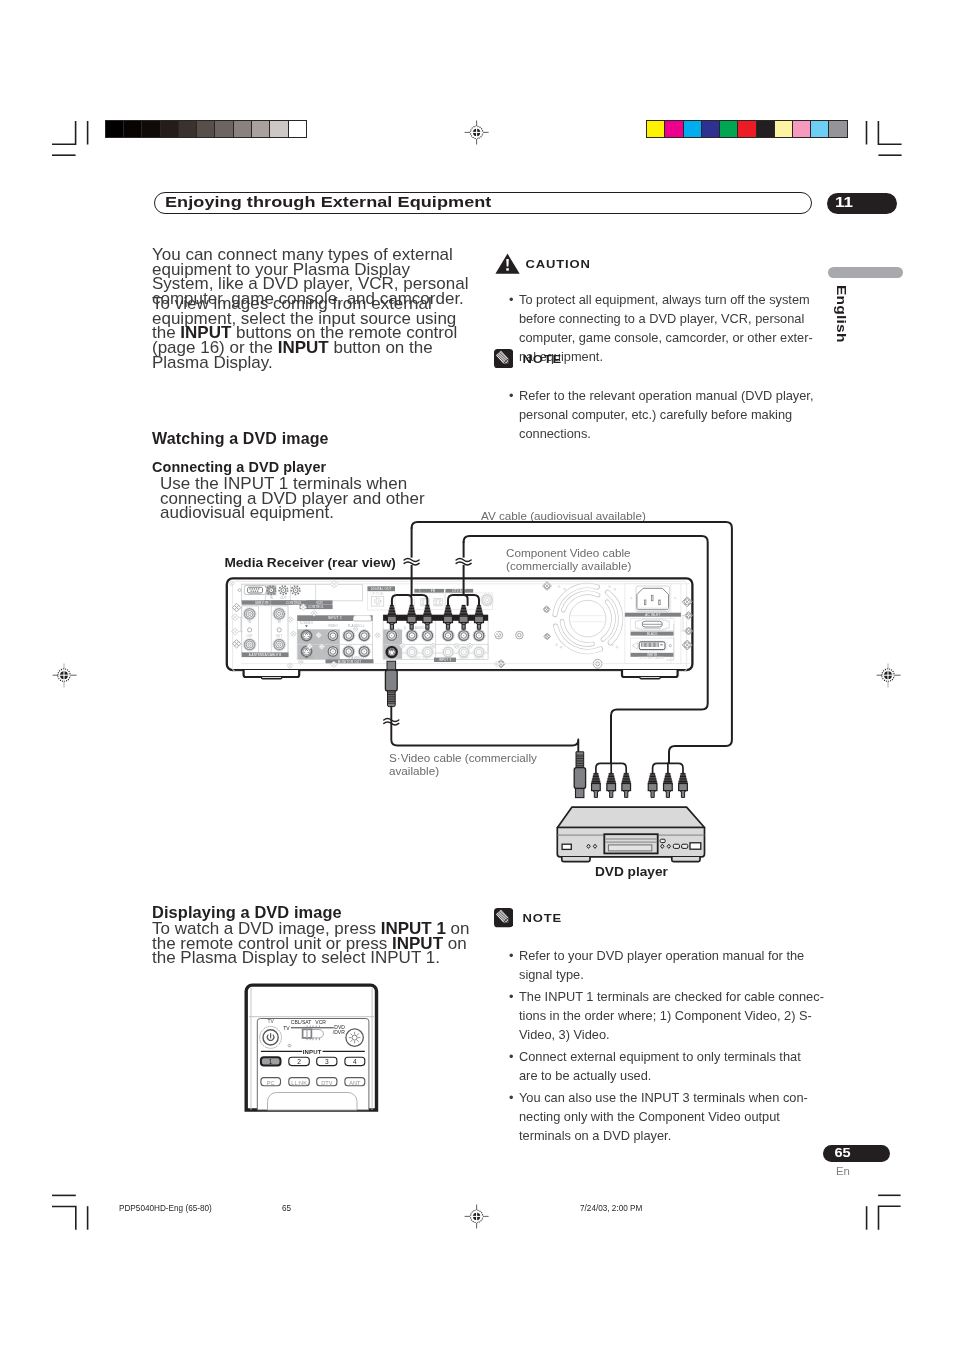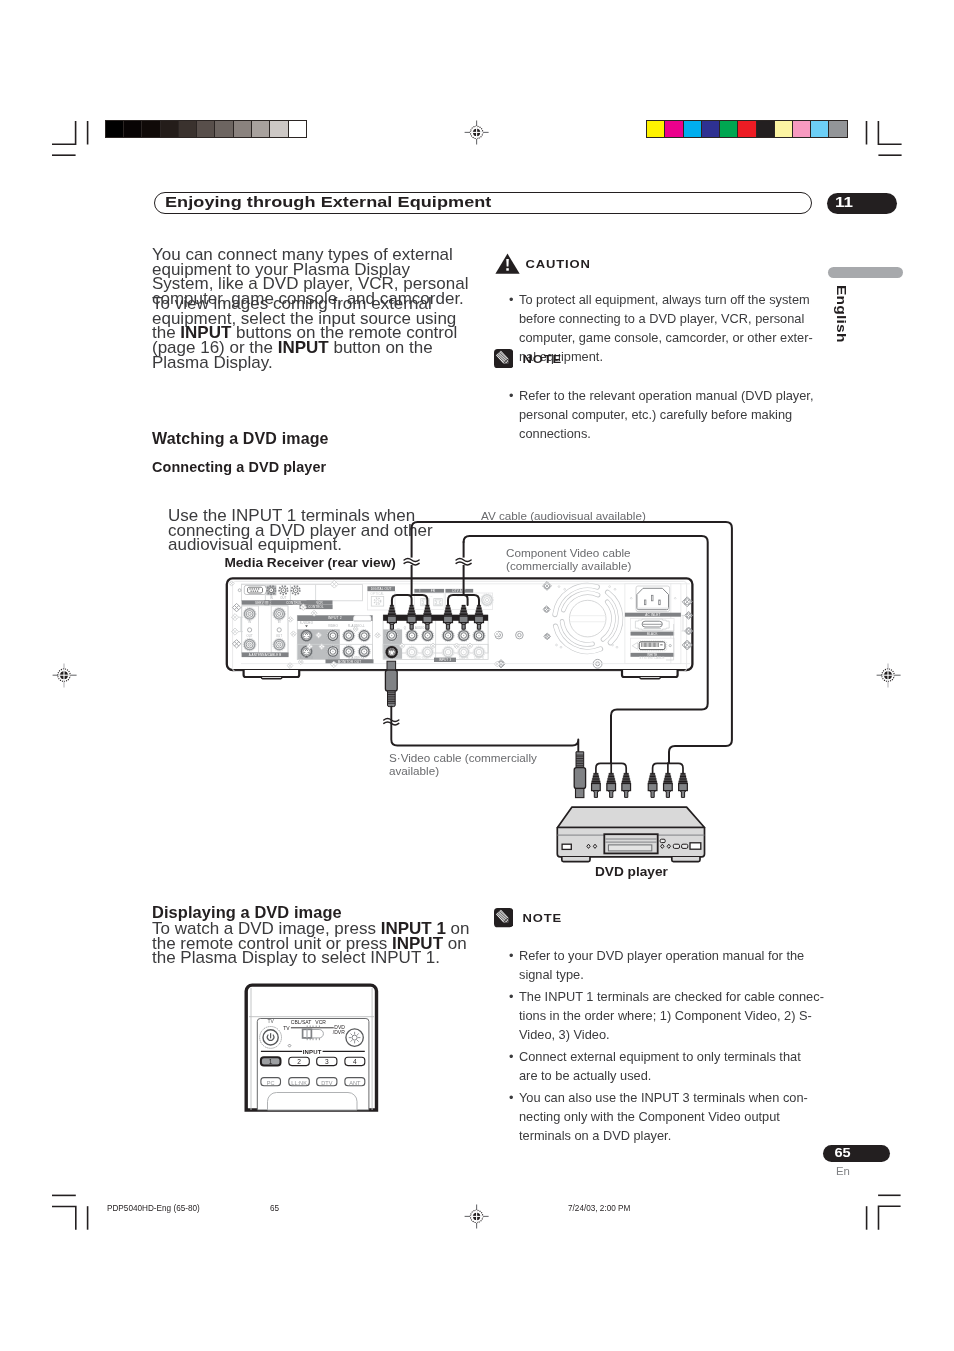--- a/index.html
+++ b/index.html
@@ -17,21 +17,21 @@
   h3.sub{position:absolute;margin:0;color:#231f20;font-size:14.4px;font-weight:bold;letter-spacing:0.1px;}
   .note-title{position:absolute;font-size:13.0px;font-weight:bold;color:#231f20;letter-spacing:0.85px;transform:scaleY(0.90);transform-origin:left top;}
   ul.bul{position:absolute;margin:16px;padding:0;list-style:none;color:#3b3b3d;font-size:12.8px;line-height:19px;}
   ul.bul li{position:relative;padding-left:10px;margin-bottom:3px;}
   ul.bul li:before{content:"\2022";position:absolute;left:0;top:-0.5px;}
   #english-tab{position:absolute;left:828.4px;top:266.9px;width:74.2px;height:11px;background:#a7a9ac;border-radius:5.5px;}
   #english-label{position:absolute;left:834px;top:285px;font-size:15.6px;font-weight:bold;color:#231f20;writing-mode:vertical-rl;letter-spacing:0.2px;transform:scaleX(0.85);transform-origin:left top;}
   #page-pill{position:absolute;left:823.1px;top:1144.7px;width:66.6px;height:17.7px;background:#231f20;border-radius:8.9px;}
   #page-no{position:absolute;left:834.5px;top:1146.4px;font-size:14.6px;font-weight:bold;color:#fff;transform:scaleY(0.84);transform-origin:left top;}
   #page-en{position:absolute;left:809.9px;top:1164.6px;width:66px;text-align:center;font-size:11.4px;color:#808285;}
-  .footer-txt{position:absolute;font-size:8.2px;color:#231f20;font-family:"Liberation Sans",sans-serif;}
+  .footer-txt{position:absolute;font-size:8.2px;color:#231f20;font-family:"Liberation Sans",sans-serif;margin-left:12px;}
   .cap{position:absolute;color:#6a6b6e;font-size:11.7px;line-height:13.4px;}
   .capb{position:absolute;color:#231f20;font-size:13.7px;font-weight:bold;transform:scaleY(0.90);letter-spacing:-0.02px;transform-origin:left top;}
 </style>
 </head>
 <body>
 
 <div class="page" id="page">
 
   <svg class="abs" style="left:0;top:0;width:954px;height:1351px;" xmlns="http://www.w3.org/2000/svg">
     <g stroke="#231f20" stroke-width="1.6" fill="none">
@@ -154,21 +154,21 @@
       <path d="M6.3 12.9 h6.7" stroke="#231f20" stroke-width="0.62" fill="none"></path>
     </g>
   </svg>
   <div class="note-title" style="left:522.6px;top:351.6px;">NOTE</div>
   <ul class="bul" id="note-top-list" style="left:493px;top:370px;width:330px;">
       <li>Refer to the relevant operation manual (DVD player,<br>personal computer, etc.) carefully before making<br>connections.</li>
     </ul>
 
   <h2 class="sec" style="left:152px;top:430px;">Watching a DVD image</h2>
   <h3 class="sub" style="left:152px;top:459px;">Connecting a DVD player</h3>
-  <div class="body-text" style="left:168px;top:477px;width:322px;margin-top:32px;">Use the INPUT 1 terminals when connecting a DVD player and other audiovisual equipment.</div>
+  <div class="body-text" style="left:160px;top:477px;width:322px;">Use the INPUT 1 terminals when connecting a DVD player and other audiovisual equipment.</div>
 
   <h3 class="sub" style="left:152px;top:903px;font-size:16.4px;">Displaying a DVD image</h3>
   <div class="body-text" style="left:152px;top:922px;width:324px;"><span>To watch a DVD image, press </span><b>INPUT 1</b><span> on the remote control unit or press </span><b>INPUT</b><span> on the Plasma Display to select INPUT 1.</span></div>
 
   <svg class="abs" style="left:493.7px;top:908.3px;width:19.3px;height:19.3px;" viewBox="0 0 19.3 19.3" xmlns="http://www.w3.org/2000/svg">
     <rect x="0" y="0" width="19.3" height="19.3" rx="3.6" fill="#231f20"></rect>
     <g transform="rotate(-43 9.65 9.65)">
       <path d="M6.3 2.0 h6.7 v11.0 h-6.7 z" fill="#fff"></path>
       <path d="M6.3 13.0 h6.7 l-3.35 3.4 z" fill="#fff"></path>
       <path d="M8.5 15.1 h2.3 l-1.15 1.3 z" fill="#231f20"></path>

